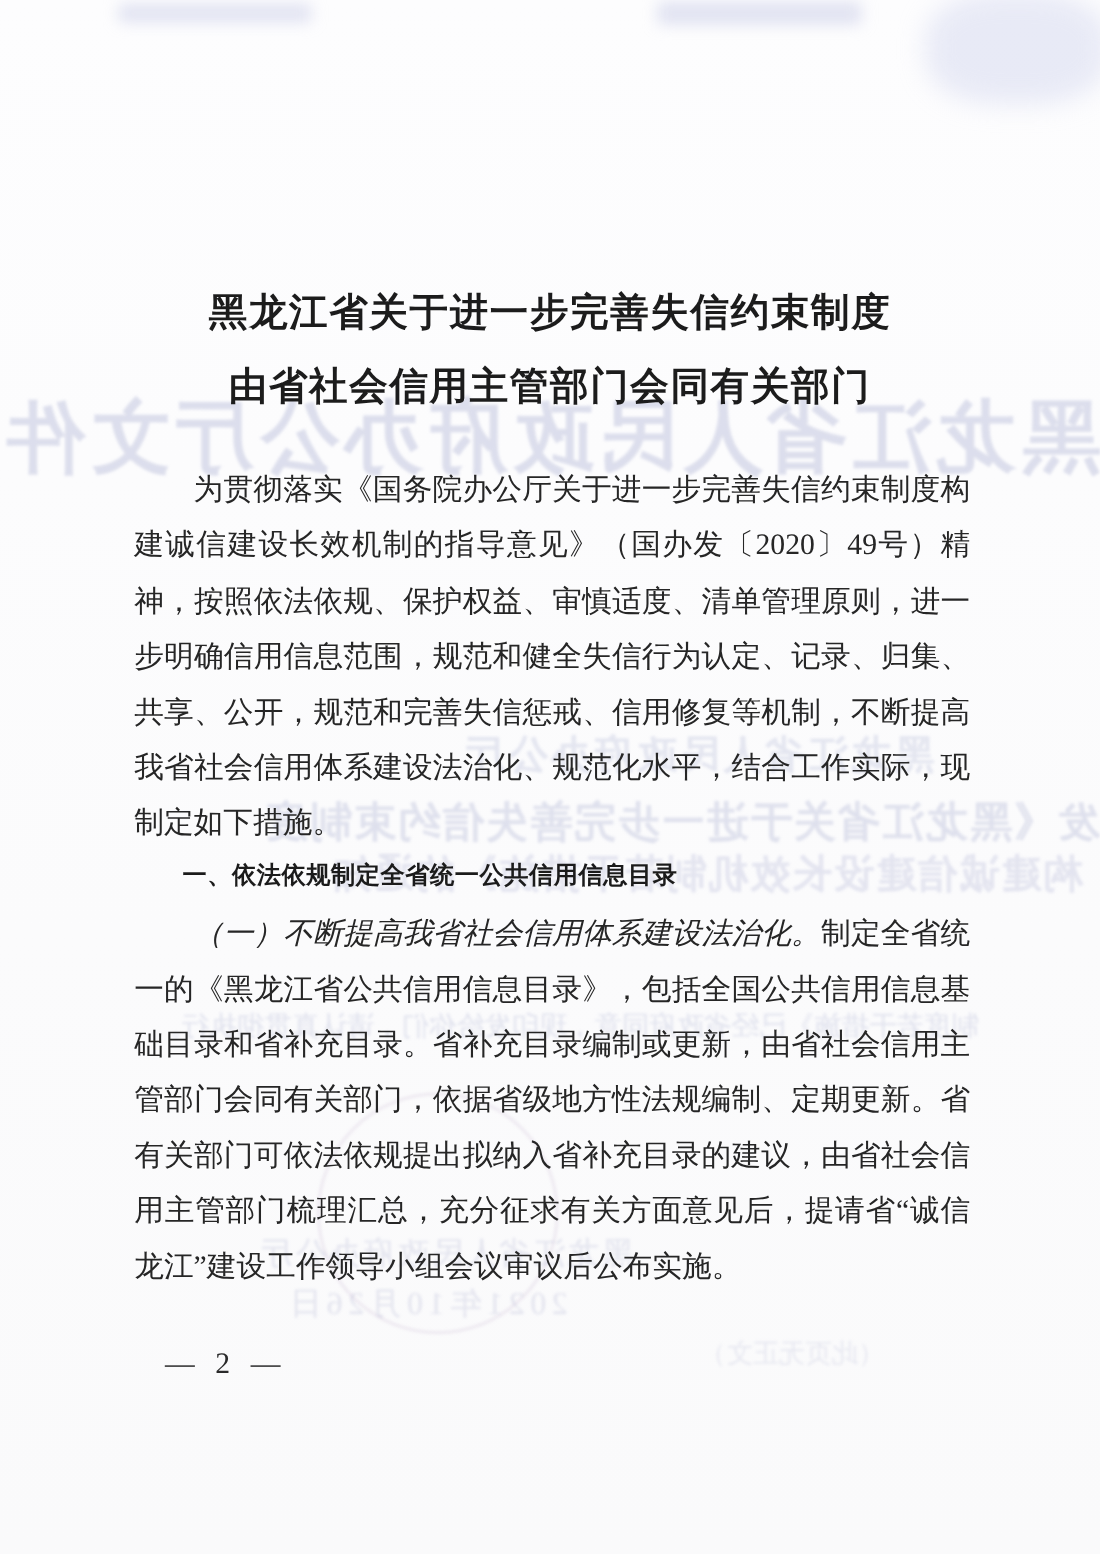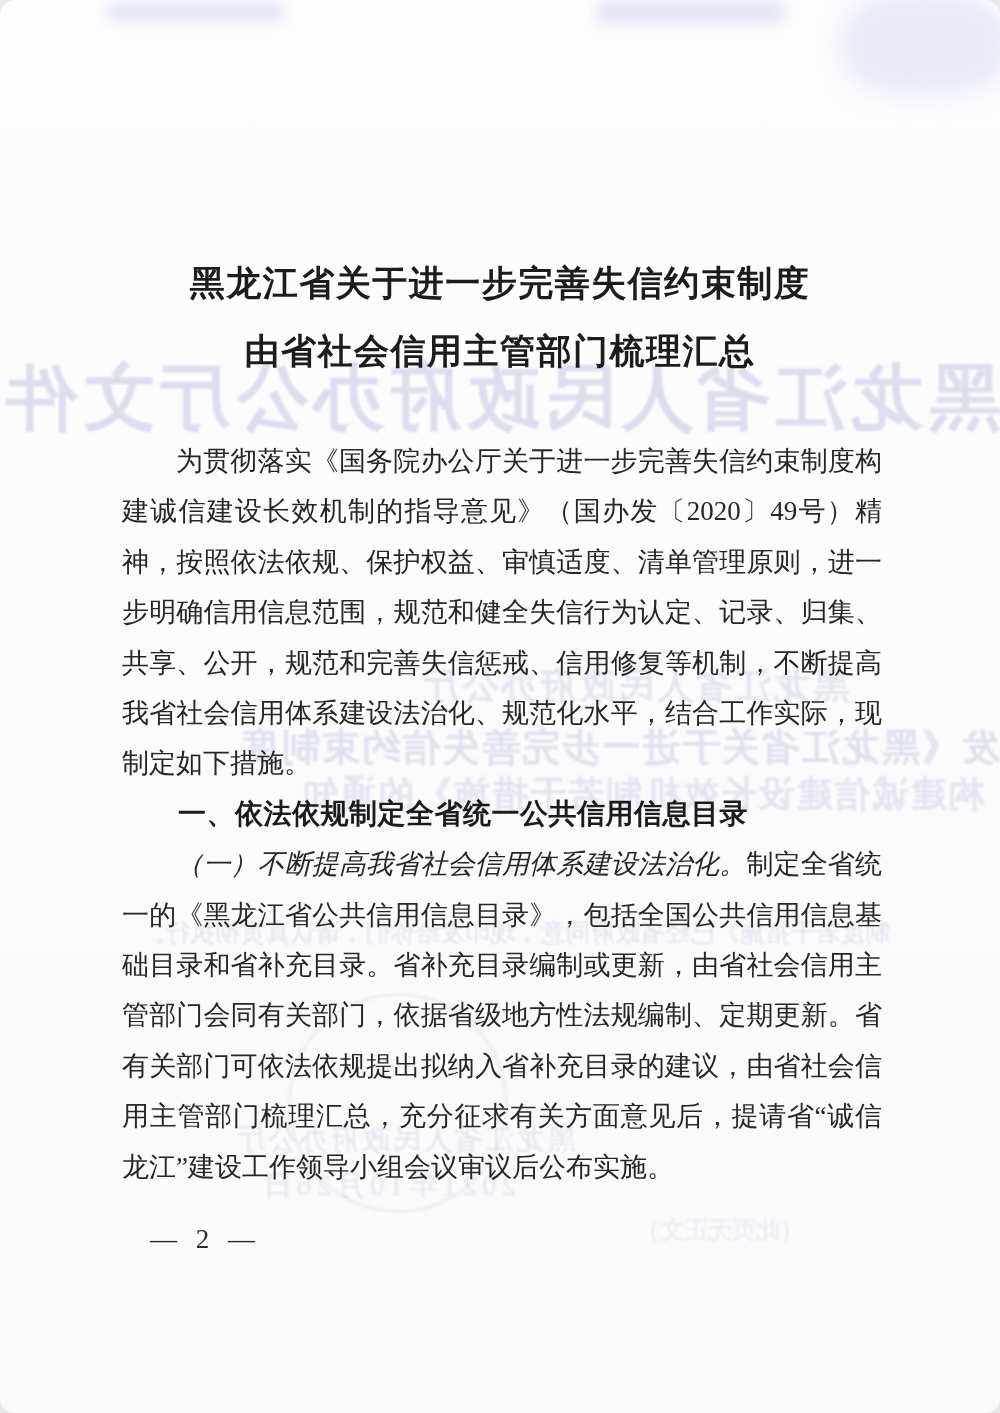--- a/index.html
+++ b/index.html
@@ -4,21 +4,20 @@
 <style>
   html,body{margin:0;padding:0;background:#e9e9ea;}
   .page{
     position:relative;
     width:1000px;height:1413px;
     margin:0 auto;
     background:linear-gradient(180deg,#fdfdfe 0%,#fbfbfc 60%,#fafafb 100%);
     overflow:hidden;
     font-family:"Liberation Serif", serif;
     color:#222;
-    border-radius:15px;
   }
   
   .smudge{position:absolute;pointer-events:none;}
   .smudge.s1{left:108px;top:4px;width:175px;height:16px;background:rgba(188,194,226,.45);filter:blur(7px);}
   .smudge.s2{left:598px;top:2px;width:185px;height:20px;background:rgba(188,194,226,.45);filter:blur(7px);}
   .smudge.s3{left:842px;top:-6px;width:165px;height:100px;background:rgba(200,206,236,.40);filter:blur(12px);border-radius:40%;}
   
   .ghost{
     position:absolute;
     transform:scaleX(-1);
@@ -42,28 +41,28 @@
     border:3px solid rgba(178,158,190,.16);border-radius:50%;
     filter:blur(1.5px);pointer-events:none;
   }
   
   .title{
     position:absolute;left:0;top:250px;width:100%;
     text-align:center;font-size:35px;font-weight:700;
     line-height:68px;letter-spacing:1.5px;color:#1c1c1c;margin:0;
   }
   .body{
-    position:absolute;left:122px;top:436px;width:760px;
+    position:absolute;left:122px;top:420px;width:760px;
     font-size:27px;line-height:50.4px;
     text-align:justify;color:#262626;
   }
   .para{margin:0;text-indent:2em;}
   .heading{
-    margin:0;font-family:Liberation Serif, serif;
-    font-size:28px;font-weight:700;color:#1b1b1b;
+    margin:0;font-family:Liberation Mono, monospace;
+    font-size:22px;font-weight:700;color:#1b1b1b;
     text-indent:2em;line-height:50.4px;letter-spacing:.5px;
   }
   .lead{font-style:italic;}
   .pagenum{
     position:absolute;left:150px;top:1224px;
     font-size:27px;letter-spacing:6px;color:#2a2a2a;
   }
 </style>
 </head>
 <body>
@@ -79,21 +78,21 @@
   <div class="ghost m2">印发《黑龙江省关于进一步完善失信约束制度</div>
   <div class="ghost m3">构建诚信建设长效机制若干措施》的通知</div>
   <div class="ghost sm">制度若干措施》已经省政府同意，现印发给你们，请认真贯彻执行。</div>
   <div class="ghost-seal"></div>
   <div class="ghost b1">黑龙江省人民政府办公厅</div>
   <div class="ghost b2">2021年10月26日</div>
   <div class="ghost b3">（此页无正文）</div>
 
   <h1 class="title">
     <div>黑龙江省关于进一步完善失信约束制度</div>
-    <div>由省社会信用主管部门梳理汇总</div>
+    <div>由省社会信用主管部门会同有关部门</div>
   </h1>
 
   <div class="body">
     <p class="para">为贯彻落实《国务院办公厅关于进一步完善失信约束制度构建诚信建设长效机制的指导意见》（国办发〔2020〕49号）精神，按照依法依规、保护权益、审慎适度、清单管理原则，进一步明确信用信息范围，规范和健全失信行为认定、记录、归集、共享、公开，规范和完善失信惩戒、信用修复等机制，不断提高我省社会信用体系建设法治化、规范化水平，结合工作实际，现制定如下措施。</p>
     <h2 class="heading">一、依法依规制定全省统一公共信用信息目录</h2>
     <p class="para"><span class="lead">（一）不断提高我省社会信用体系建设法治化。</span><span>制定全省统一的《黑龙江省公共信用信息目录》，包括全国公共信用信息基础目录和省补充目录。省补充目录编制或更新，由省社会信用主管部门会同有关部门，依据省级地方性法规编制、定期更新。省有关部门可依法依规提出拟纳入省补充目录的建议，由省社会信用主管部门梳理汇总，充分征求有关方面意见后，提请省“诚信龙江”建设工作领导小组会议审议后公布实施。</span></p>
   </div>
 
   <div class="pagenum">— 2 —</div>
 

